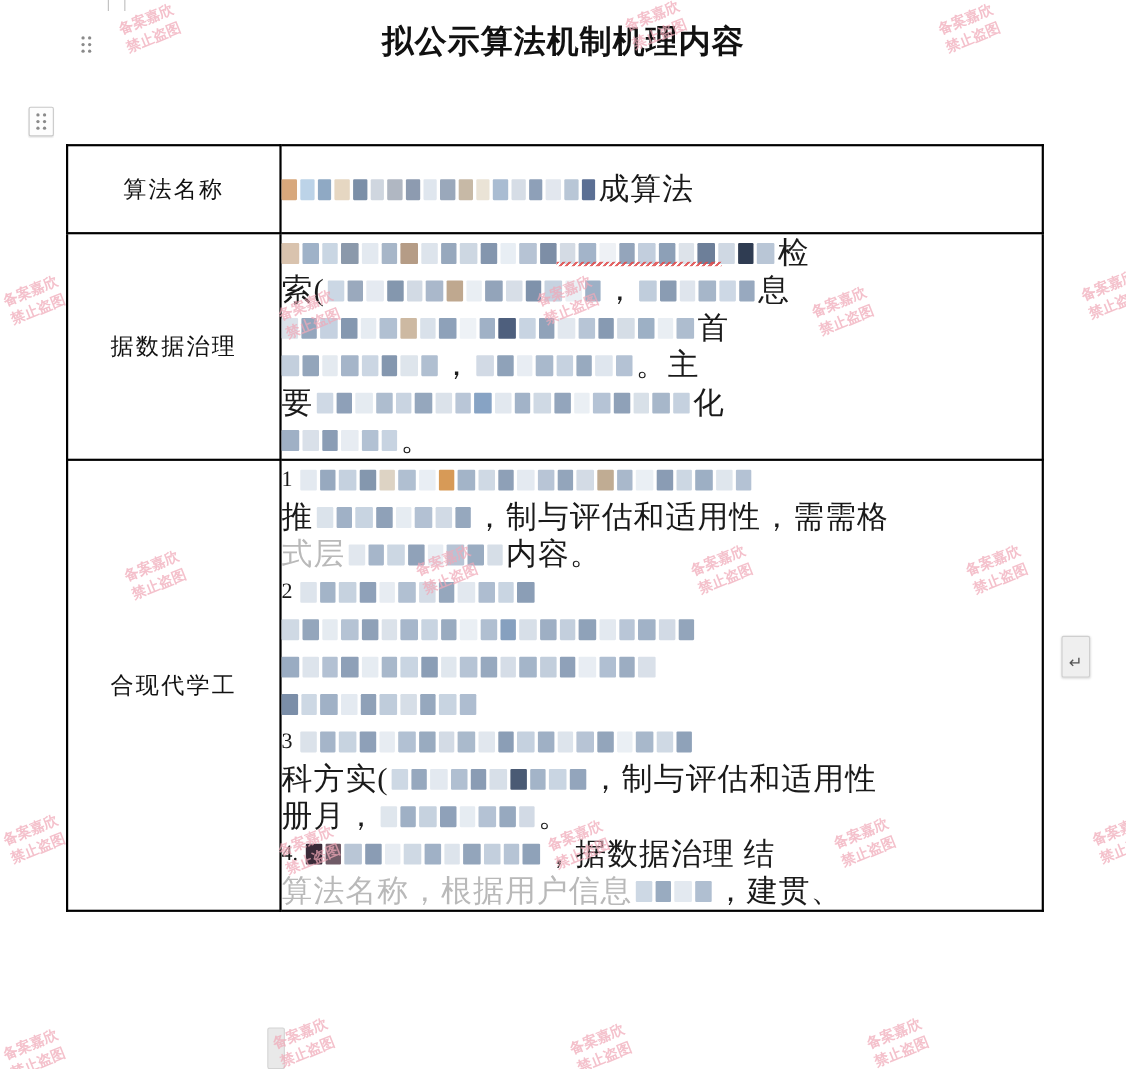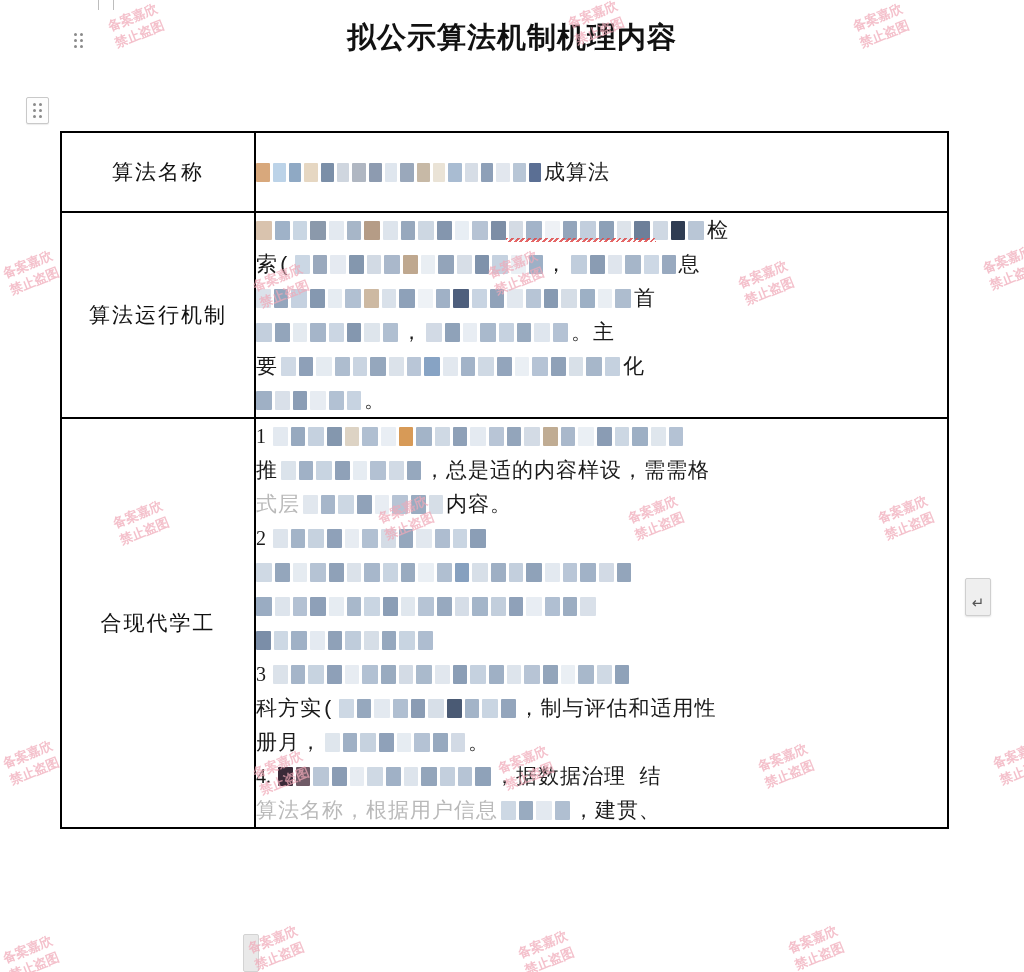--- a/index.html
+++ b/index.html
@@ -114,22 +114,22 @@
     white-space: nowrap;
   }
 
   .blk {
     display: inline-block;
     height: 19px;
     border-radius: 1px;
     flex: none;
   }
   .txt {
-    font-family: Liberation Mono, monospace;
-    font-size: 21px;
+    font-family: Liberation Serif, serif;
+    font-size: 28px;
     color: #1a1a1a;
     letter-spacing: 1px;
     flex: none;
   }
   .num {
     font-family: "Liberation Serif", serif;
     font-size: 20px;
     color: #1a1a1a;
     margin-right: 4px;
     flex: none;
@@ -245,21 +245,21 @@
             <span class="blk" style="width: 13px; background: rgb(214, 221, 230);"></span>
             <span class="blk" style="width: 12px; background: rgb(142, 160, 184);"></span>
             <span class="blk" style="width: 14px; background: rgb(226, 231, 238);"></span>
             <span class="blk" style="width: 13px; background: rgb(184, 198, 214);"></span>
             <span class="blk" style="width: 12px; background: rgb(91, 111, 148);"></span>
             <span class="txt"> 成算法</span>
           </div>
         </td>
       </tr>
       <tr class="row">
-        <td class="col-label">算法运行机制</td>
+        <td class="col-label">据数据治理</td>
         <td class="col-body">
           <div class="line">
             <span class="blk" style="width: 16px; background: rgb(217, 195, 174);"></span>
             <span class="blk" style="width: 15px; background: rgb(159, 178, 200);"></span>
             <span class="blk" style="width: 14px; background: rgb(201, 214, 227);"></span>
             <span class="blk" style="width: 16px; background: rgb(139, 153, 171);"></span>
             <span class="blk" style="width: 15px; background: rgb(227, 233, 240);"></span>
             <span class="blk" style="width: 14px; background: rgb(167, 182, 200);"></span>
             <span class="blk" style="width: 16px; background: rgb(181, 156, 134);"></span>
             <span class="blk" style="width: 15px; background: rgb(221, 228, 236);"></span>
@@ -418,21 +418,21 @@
           <div class="line">
             <span class="txt">推</span>
             <span class="blk" style="width: 15px; background: rgb(219, 227, 235);"></span>
             <span class="blk" style="width: 14px; background: rgb(160, 177, 198);"></span>
             <span class="blk" style="width: 16px; background: rgb(200, 212, 225);"></span>
             <span class="blk" style="width: 15px; background: rgb(143, 161, 184);"></span>
             <span class="blk" style="width: 14px; background: rgb(230, 236, 242);"></span>
             <span class="blk" style="width: 16px; background: rgb(179, 193, 211);"></span>
             <span class="blk" style="width: 15px; background: rgb(209, 218, 229);"></span>
             <span class="blk" style="width: 14px; background: rgb(150, 168, 190);"></span>
-            <span class="txt">，总是适的内容样设，需需格</span>
+            <span class="txt">，制与评估和适用性，需需格</span>
           </div>
           <div class="line">
             <span class="txt ghost">式层</span>
             <span class="blk" style="width: 15px; background: rgb(225, 231, 238);"></span>
             <span class="blk" style="width: 14px; background: rgb(166, 182, 202);"></span>
             <span class="blk" style="width: 16px; background: rgb(204, 215, 227);"></span>
             <span class="blk" style="width: 15px; background: rgb(144, 162, 185);"></span>
             <span class="blk" style="width: 14px; background: rgb(232, 237, 243);"></span>
             <span class="blk" style="width: 16px; background: rgb(183, 196, 213);"></span>
             <span class="blk" style="width: 15px; background: rgb(154, 172, 193);"></span>

